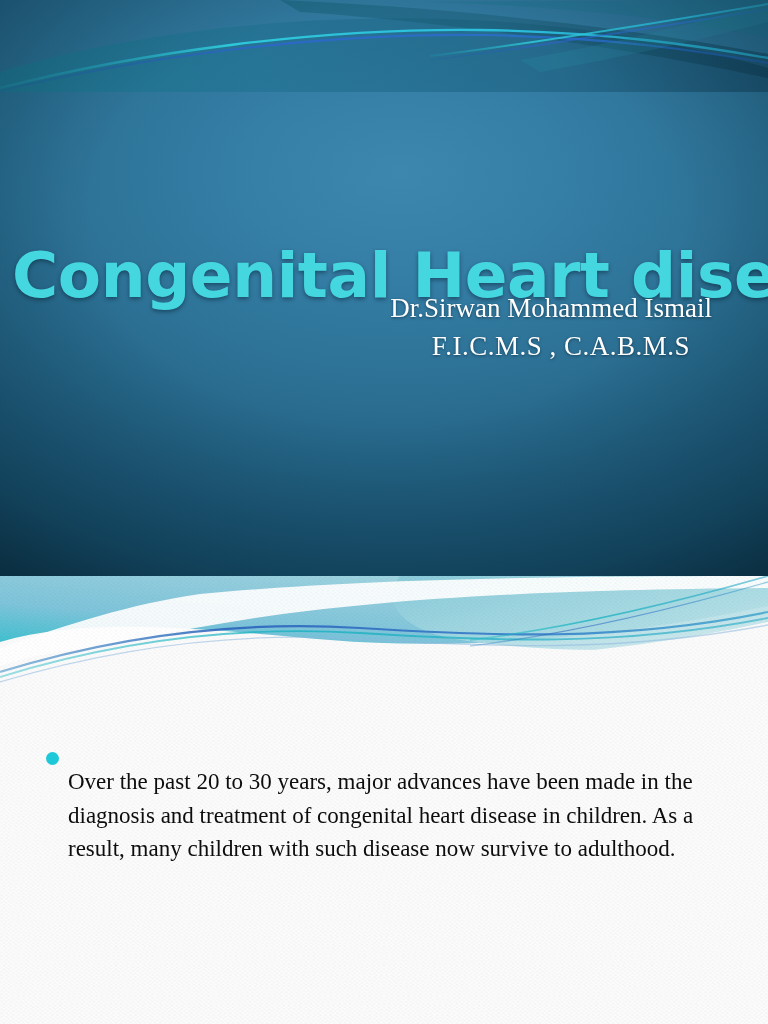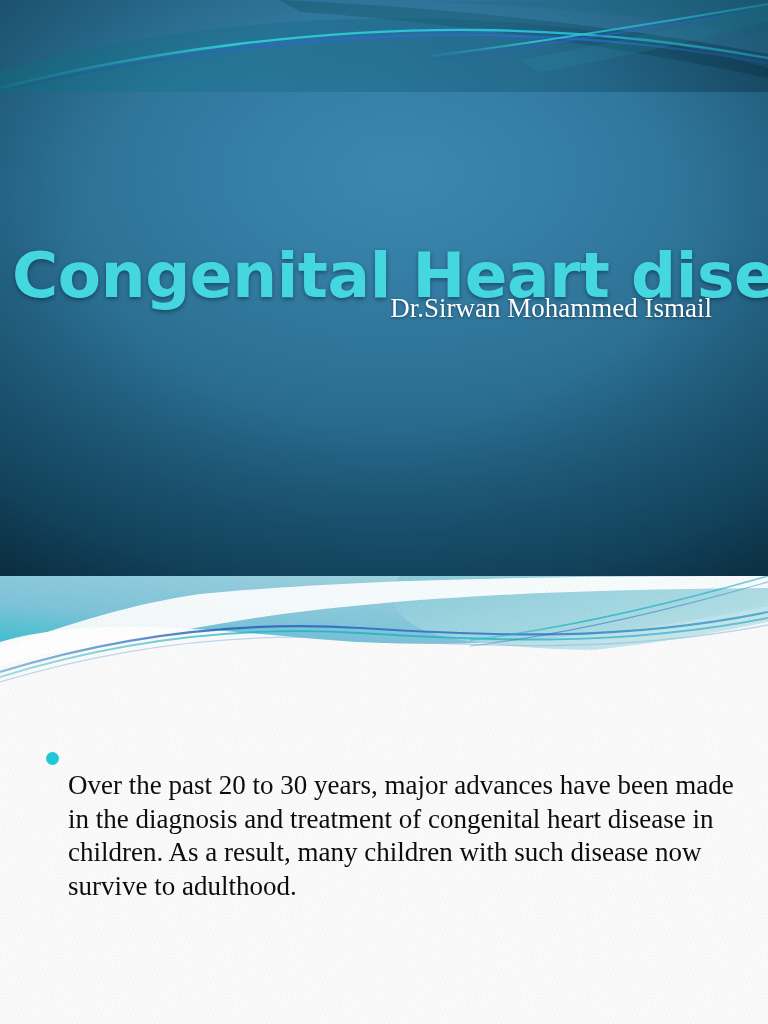--- a/index.html
+++ b/index.html
@@ -141,21 +141,21 @@
     width: 13px;
     height: 13px;
     border-radius: 50%;
     background: #1dc8d8;
     margin-top: 10px;
     margin-right: 9px;
   }
   .bullet-text {
     flex: 1 1 auto;
     font-family: "Liberation Serif", serif;
-    font-size: 27px;
+    font-size: 23px;
     line-height: 33.5px;
     color: #0d0d0d;
     text-align: left;
   }
 </style>
 </head>
 <body>
 
 <div class="deck">
 
@@ -201,20 +201,21 @@
 
       <path d="M520,60 C620,42 700,22 768,2 L768,22 C700,40 620,58 540,72 Z" fill="#2a93a8" opacity="0.22"></path>
     </svg>
 
     <div class="vignette"></div>
 
     <div class="title-block">
       <h1 class="deck-title">Congenital Heart disease</h1>
       <div class="deck-subtitle">
         <span>Dr.Sirwan Mohammed Ismail</span>
+        <span class="line2">F.I.C.M.S  ,  C.A.B.M.S</span>
       </div>
     </div>
   </section>
 
   <section class="slide-content">
 
     <svg class="wave-bottomslide" viewBox="0 0 768 118" preserveAspectRatio="none">
       <defs>
         <linearGradient id="btealA" x1="0" y1="1" x2="1" y2="0">
           <stop offset="0%" stop-color="#3fc0cf"></stop>

